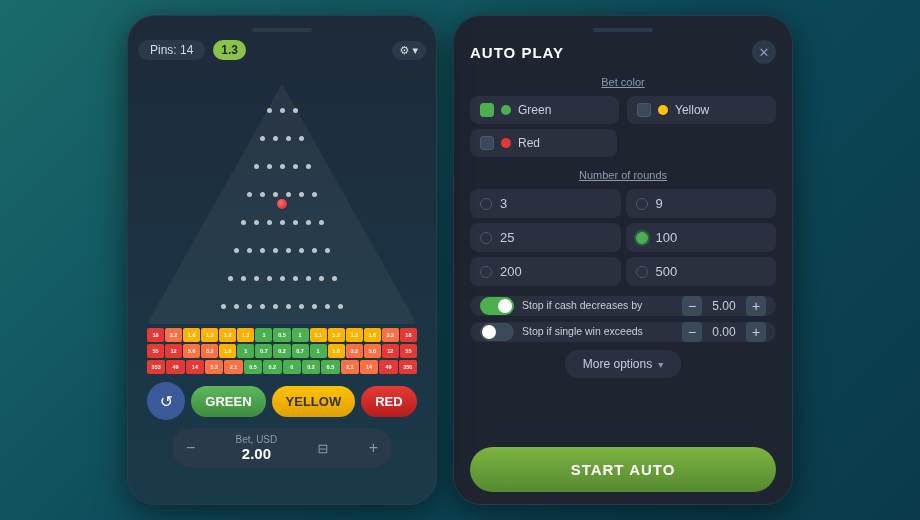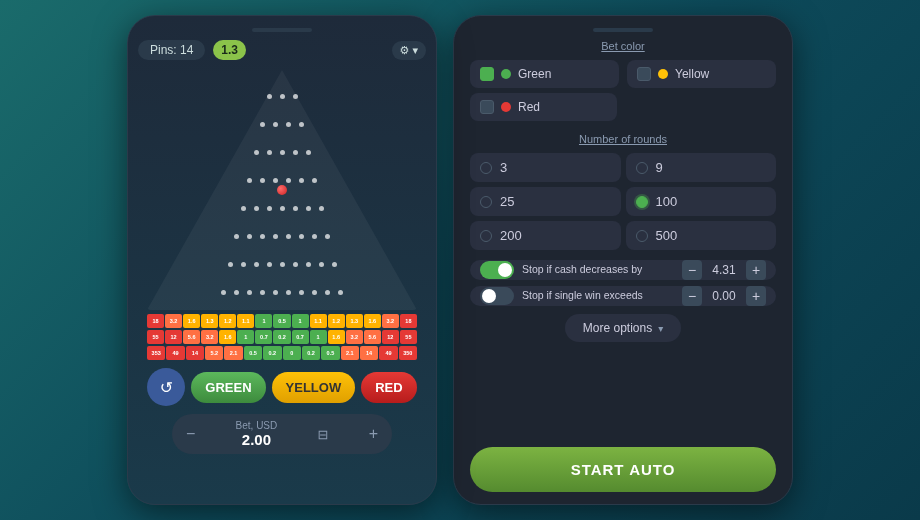--- a/index.html
+++ b/index.html
@@ -43,21 +43,21 @@
       background: #2a3a4a;
       border-radius: 2px;
       margin-bottom: 8px;
     }
 
     .phone-header {
       display: flex;
       align-items: center;
       justify-content: center;
       gap: 8px;
-      margin-bottom: 10px;
+      margin-bottom: 24px;
       width: 100%;
     }
 
     .pins-badge {
       background: #2a3a4a;
       border-radius: 12px;
       padding: 3px 12px;
       color: #cdd;
       font-size: 12px;
     }
@@ -669,20 +669,26 @@
         <div class="bet-label">Bet, USD</div>
         <div class="bet-value">2.00</div>
       </div>
       <div class="bet-control" style="font-size:13px">⊟</div>
       <div class="bet-control">+</div>
     </div>
   </div>
 
   <div class="phone-right">
     <div class="right-notch"></div>
+    <div class="autoplay-header">
+      <span class="autoplay-title">AUTO PLAY</span>
+      <div class="close-btn">
+        <span>✕</span>
+      </div>
+    </div>
 
     <div class="bet-color-section">
       <div class="section-label">Bet color</div>
       <div class="color-options">
         <div class="color-row">
           <div class="color-option">
             <div class="color-checkbox checked"></div>
             <div class="color-dot" style="background:#4caf50"></div>
             <span class="color-option-label">Green</span>
           </div>
@@ -733,21 +739,21 @@
     </div>
 
     <div class="stop-section">
       <div class="stop-row">
         <div class="toggle on">
           <div class="toggle-thumb"></div>
         </div>
         <span class="stop-text">Stop if cash decreases by</span>
         <div class="amount-control">
           <div class="amount-btn">−</div>
-          <span class="amount-value">4.31</span>
+          <span class="amount-value">5.00</span>
           <div class="amount-btn">+</div>
         </div>
       </div>
       <div class="stop-row">
         <div class="toggle off">
           <div class="toggle-thumb"></div>
         </div>
         <span class="stop-text">Stop if single win exceeds</span>
         <div class="amount-control">
           <div class="amount-btn">−</div>

